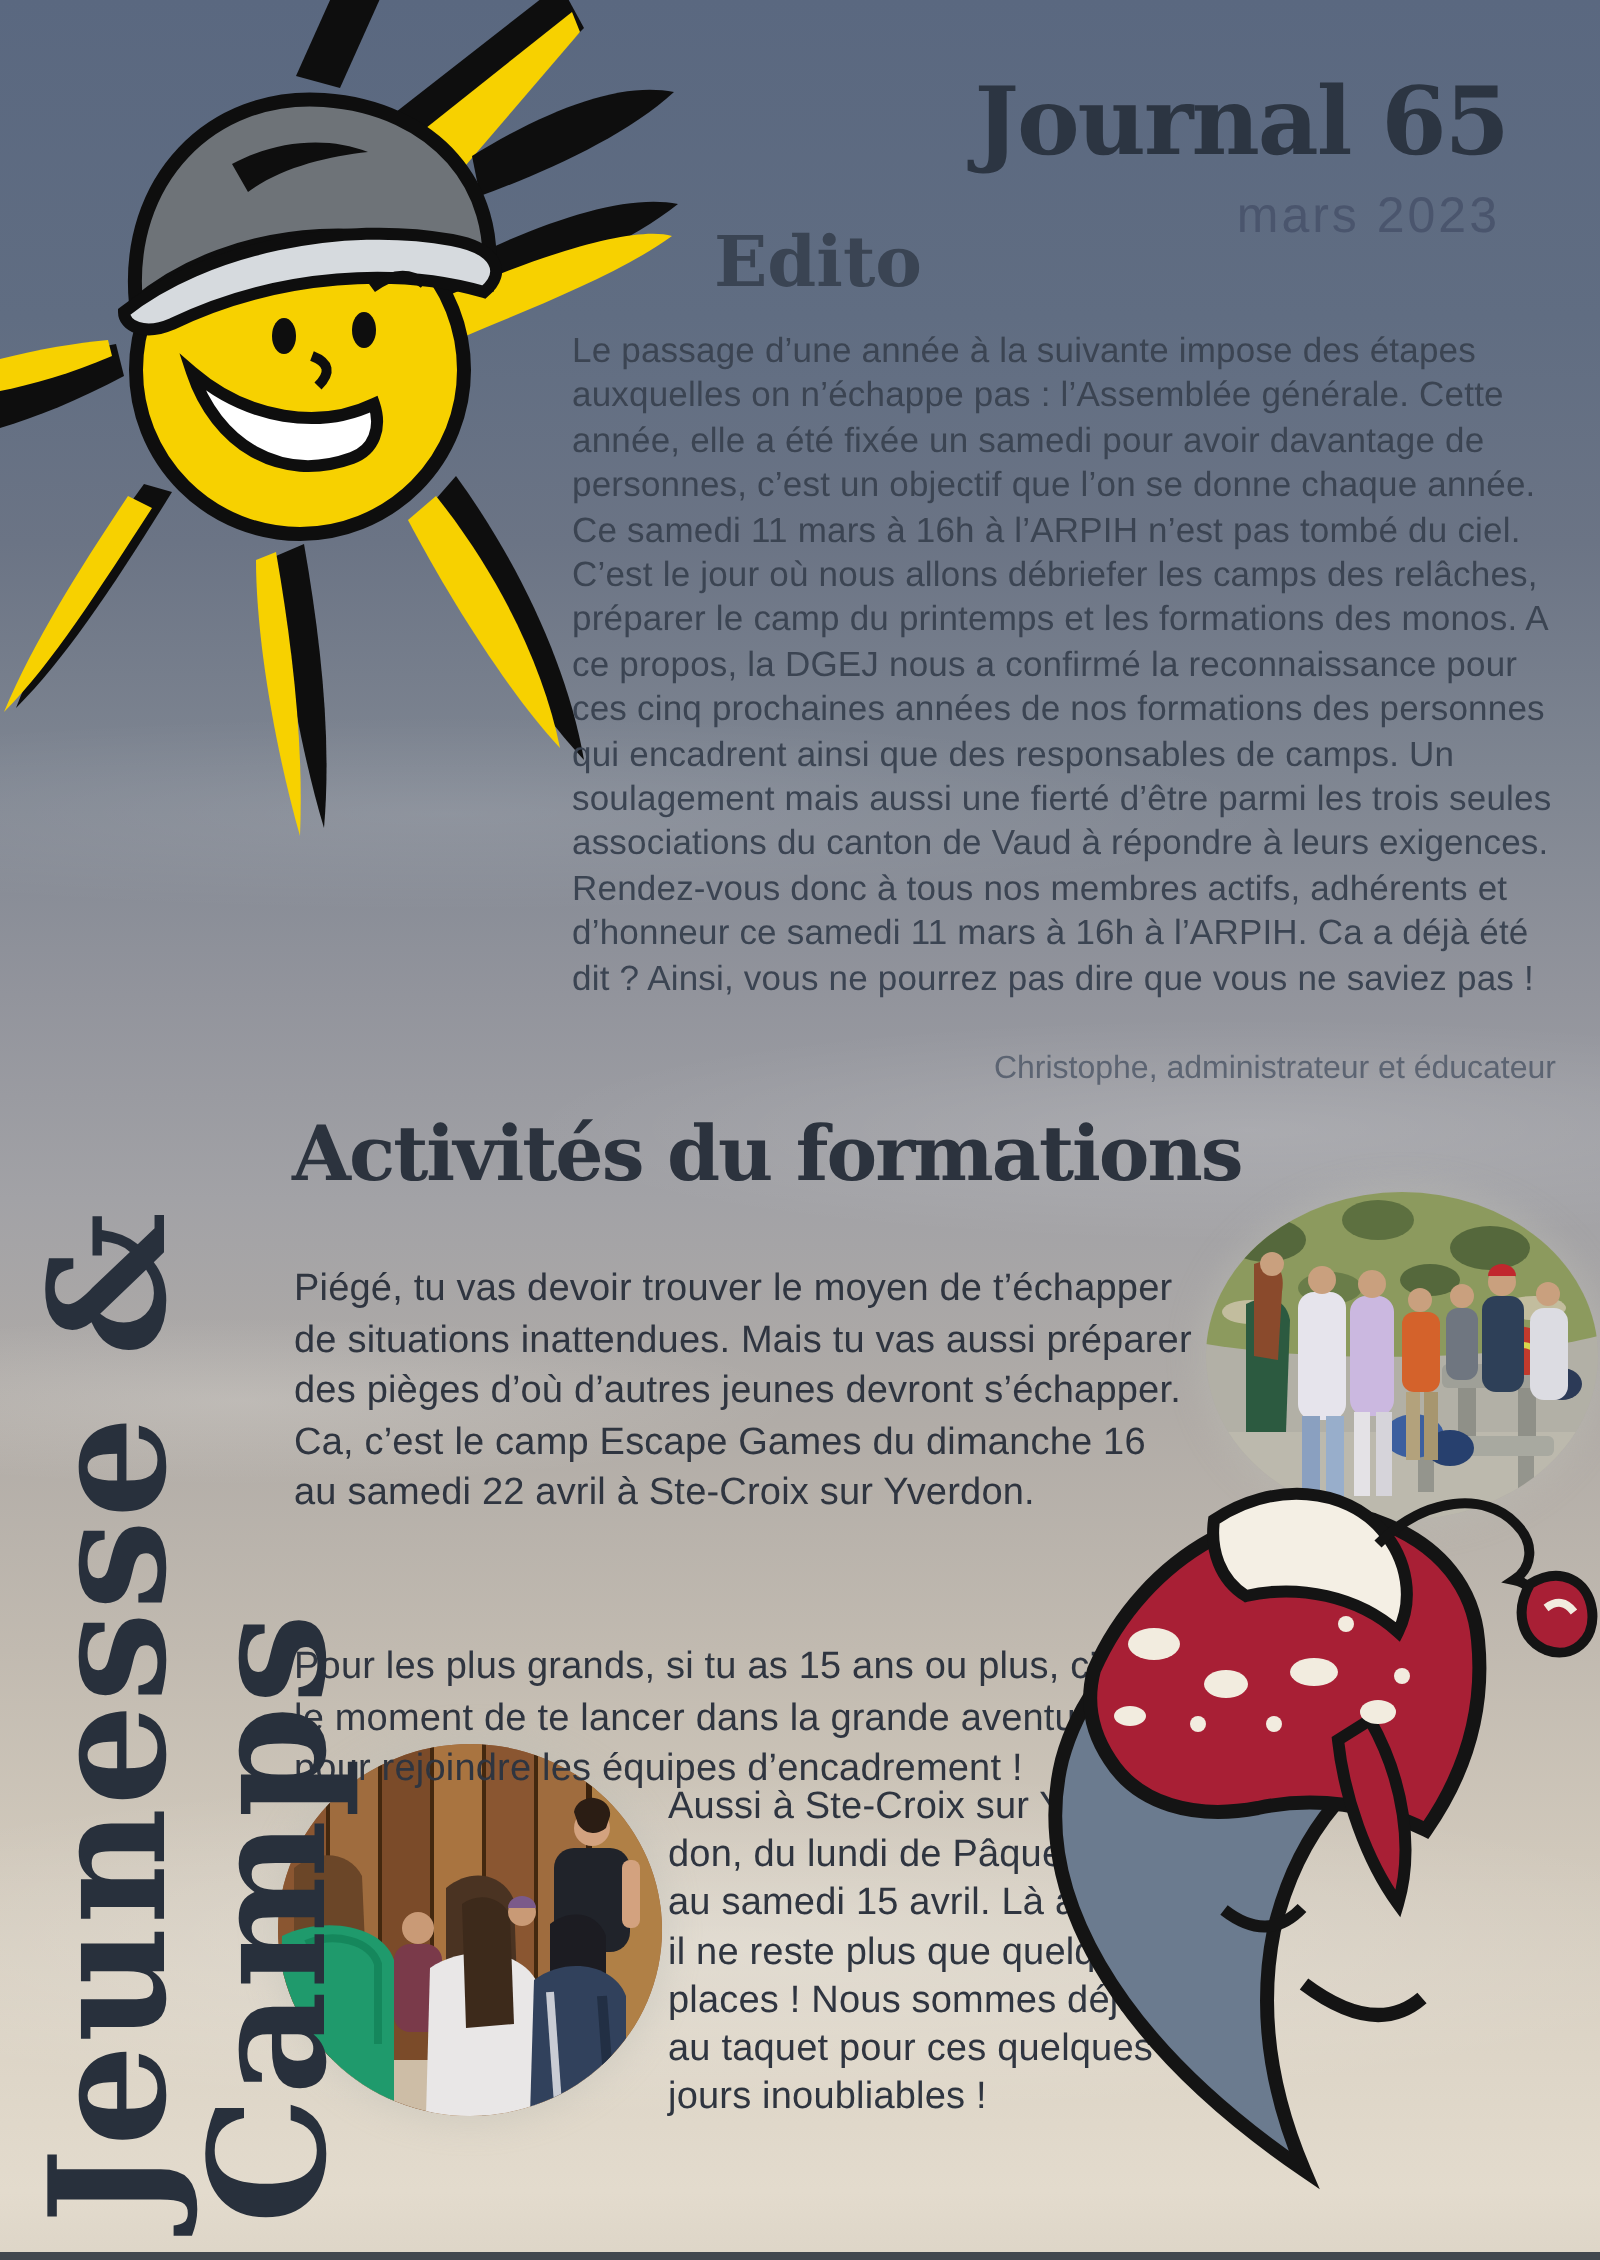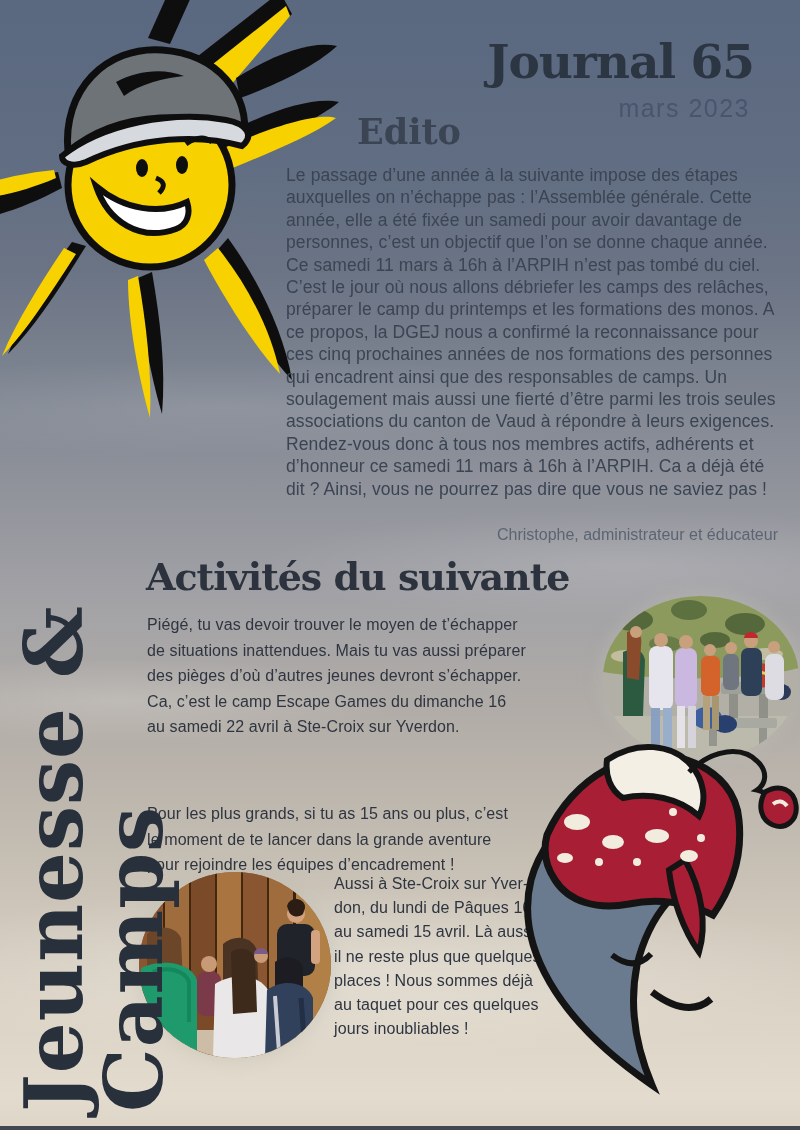--- a/index.html
+++ b/index.html
@@ -26,21 +26,21 @@
   }
   .journal-title{right:46px;top:34px;font-size:47px;color:#2c3542;letter-spacing:-1px;z-index:3;}
   .journal-date{right:50px;top:94px;font-size:25px;color:#4a556d;letter-spacing:1.5px;z-index:3;}
   .edito-heading{left:357px;top:111px;font-size:35px;color:#3a4453;z-index:3;}
   .edito-body{
     left:286px;top:164px;width:492px;text-align:left;z-index:3;
     font-size:17.5px;line-height:22.4px;color:#3b4452;letter-spacing:.1px;
   }
   .edito-signature{left:286px;top:500px;width:492px;text-align:right;font-size:16px;color:#5c6472;z-index:3;margin-top:26px;}
   .spring-heading{left:146px;top:554px;font-size:38px;color:#2c333e;letter-spacing:-1px;z-index:3;}
-  .spring-p{font-size:16px;line-height:25.5px;color:#2f3540;z-index:3;letter-spacing:.1px;}
+  .spring-p{font-size:19px;line-height:25.5px;color:#2f3540;z-index:3;letter-spacing:.1px;margin-top:20px;}
   .p1{left:147px;top:612px;}
   .p2{left:147px;top:740px;}
   .p3{left:147px;top:801px;}
   .p4{left:334px;top:872px;line-height:24.2px;}
   .footer-link{
     left:147px;top:1070px;font-size:20px;color:#2c333d;z-index:3;
     text-decoration:underline;text-underline-offset:3px;font-weight:400;
   }
   .photo{border-radius:50%;overflow:hidden;z-index:2;box-shadow:0 0 14px 5px rgba(190,188,180,.35);}
   .photo-top{left:603px;top:596px;width:196px;height:164px;}
@@ -98,21 +98,21 @@
     </svg>
   </div>
 
   <div class="abs journal-title serifhead">Journal 65</div>
   <div class="abs journal-date">mars 2023</div>
 
   <div class="abs edito-heading serifhead">Edito</div>
   <div class="abs edito-body">Le passage d’une année à la suivante impose des étapes auxquelles on n’échappe pas : l’Assemblée générale. Cette année, elle a été fixée un samedi pour avoir davantage de personnes, c’est un objectif que l’on se donne chaque année. Ce samedi 11 mars à 16h à l’ARPIH n’est pas tombé du ciel. C’est le jour où nous allons débriefer les camps des relâches, préparer le camp du printemps et les formations des monos. A ce propos, la DGEJ nous a confirmé la reconnaissance pour ces cinq prochaines années de nos formations des personnes qui encadrent ainsi que des responsables de camps. Un soulagement mais aussi une fierté d’être parmi les trois seules associations du canton de Vaud à répondre à leurs exigences. Rendez-vous donc à tous nos membres actifs, adhérents et d’honneur ce samedi 11 mars à 16h à l’ARPIH. Ca a déjà été dit ? Ainsi, vous ne pourrez pas dire que vous ne saviez pas !</div>
   <div class="abs edito-signature">Christophe, administrateur et éducateur</div>
 
-  <div class="abs spring-heading serifhead">Activités du suivante</div>
+  <div class="abs spring-heading serifhead">Activités du formations</div>
   <div class="abs spring-p prewrap p1">Piégé, tu vas devoir trouver le moyen de t’échapper
 de situations inattendues. Mais tu vas aussi préparer
 des pièges d’où d’autres jeunes devront s’échapper.
 Ca, c’est le camp Escape Games du dimanche 16
 au samedi 22 avril à Ste-Croix sur Yverdon.</div>
   <div class="abs spring-p prewrap p3">Pour les plus grands, si tu as 15 ans ou plus, c’est
 le moment de te lancer dans la grande aventure
 pour rejoindre les équipes d’encadrement !</div>
   <div class="abs spring-p prewrap p4">Aussi à Ste-Croix sur Yver-
 don, du lundi de Pâques 10

